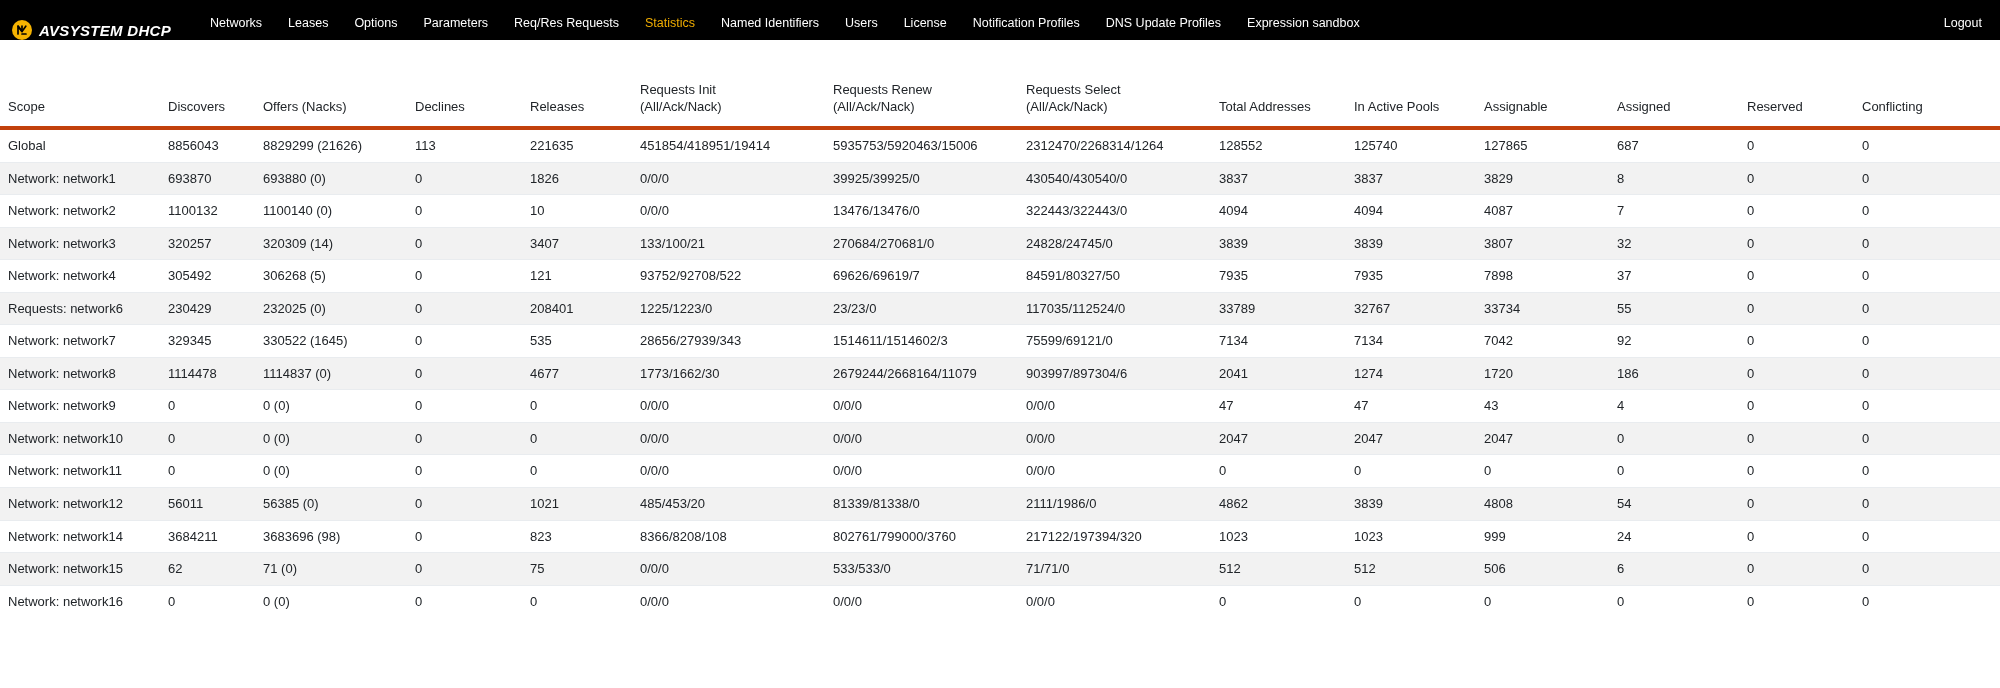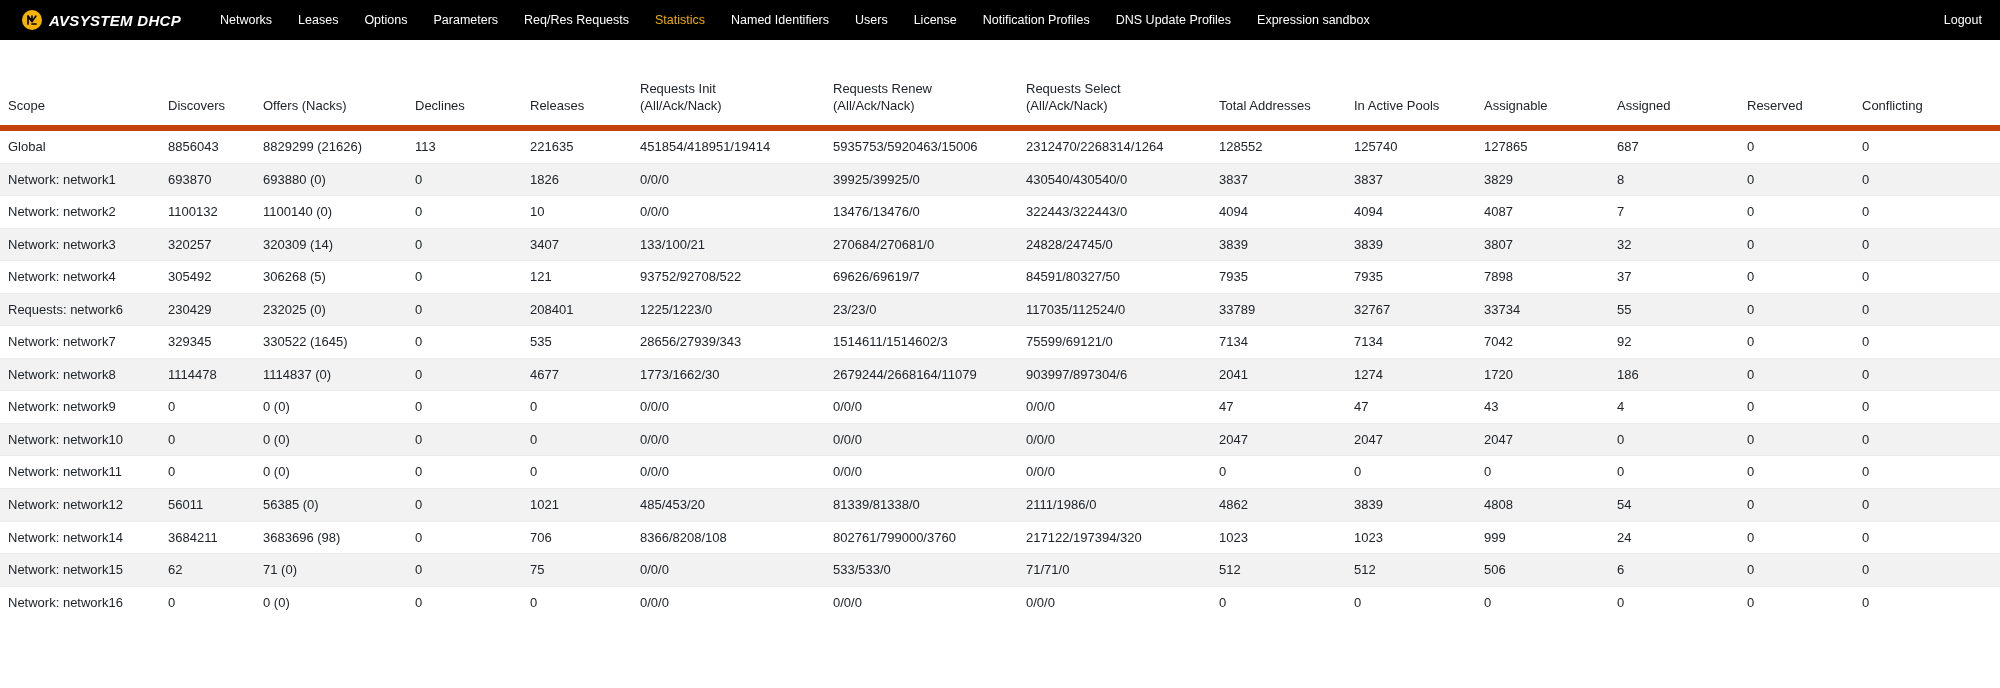--- a/index.html
+++ b/index.html
@@ -15,22 +15,22 @@
     width: 2000px;
     min-height: 688px;
     overflow: hidden;
   }
 
   
   .navbar {
     height: 40px;
     background: #000000;
     display: flex;
-    align-items: center;
-    padding: 0 12px 0 22px;
+    align-items: flex-end;
+    padding: 0 12px 0 12px;
     white-space: nowrap;
   }
   .brand {
     display: flex;
     align-items: center;
     gap: 7px;
     margin-right: 26px;
     flex: 0 0 auto;
   }
   .brand-mark {
@@ -79,21 +79,21 @@
     border-collapse: collapse;
     table-layout: fixed;
     font-size: 13px;
   }
   table.stats thead th {
     text-align: left;
     font-weight: 400;
     color: #212529;
     vertical-align: bottom;
     padding: 8px 8px 10px 8px;
-    border-bottom: 6px solid #c2410c;
+    border-bottom: 4px solid #c2410c;
     line-height: 1.35;
   }
   table.stats thead tr { height: 66px; }
   table.stats tbody td {
     padding: 7px 8px;
     border-top: 1px solid #e9ecef;
     color: #212529;
     white-space: nowrap;
     overflow: hidden;
     text-overflow: ellipsis;
@@ -386,21 +386,21 @@
           <td>4808</td>
           <td>54</td>
           <td>0</td>
           <td>0</td>
         </tr>
         <tr>
           <td>Network: network14</td>
           <td>3684211</td>
           <td>3683696 (98)</td>
           <td>0</td>
-          <td>706</td>
+          <td>823</td>
           <td>8366/8208/108</td>
           <td>802761/799000/3760</td>
           <td>217122/197394/320</td>
           <td>1023</td>
           <td>1023</td>
           <td>999</td>
           <td>24</td>
           <td>0</td>
           <td>0</td>
         </tr>

